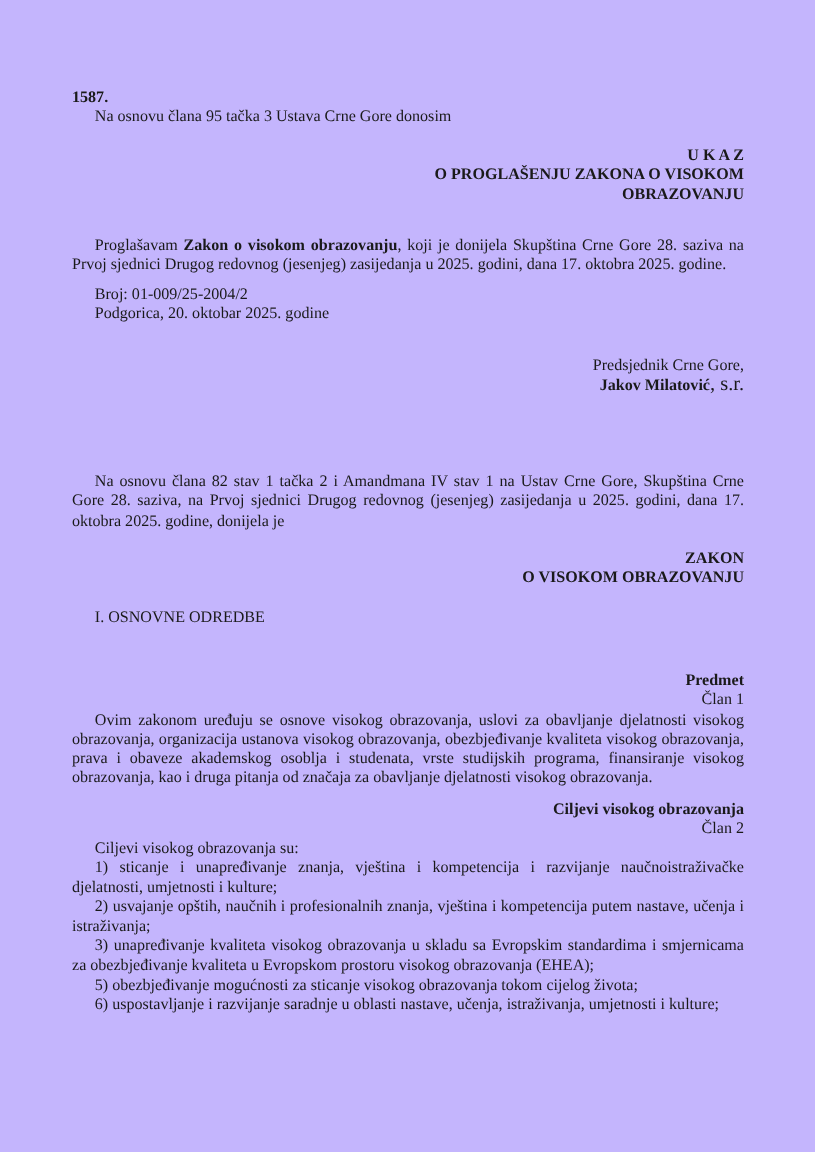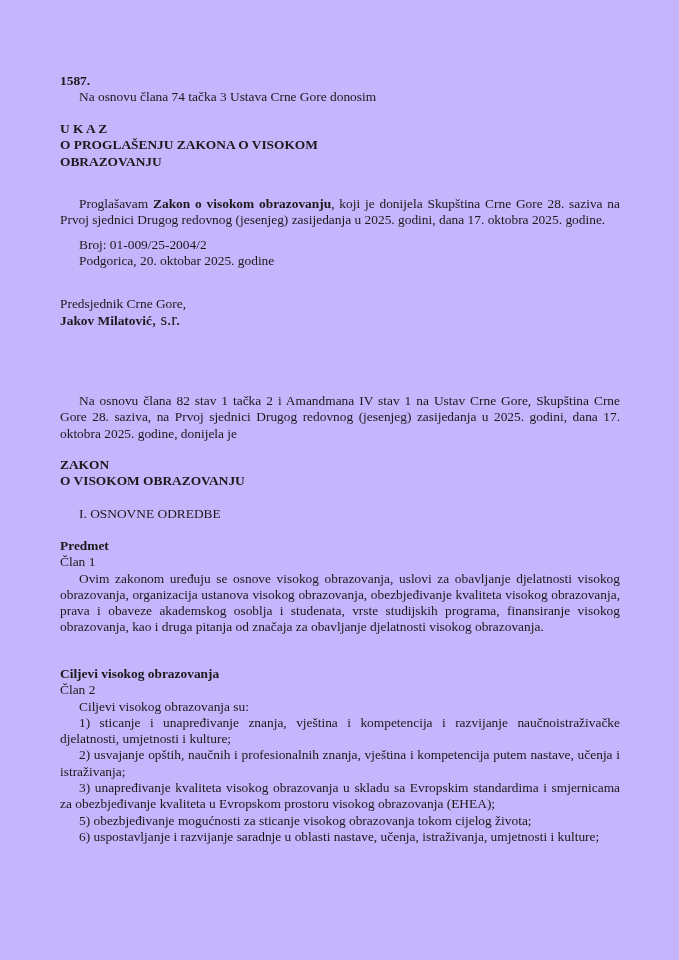--- a/index.html
+++ b/index.html
@@ -33,34 +33,34 @@
   .p {
     margin: 0;
     text-align: justify;
     text-indent: 19px;
   }
   .indent {
     padding-left: 19px;
     margin: 0;
   }
   .center {
-    text-align: left;
+    text-align: right;
     margin: 0;
   }
   .bold { font-weight: bold; }
   .num { font-weight: bold; margin: 0; }
 </style>
 </head>
 <body>
 
 <div class="page">
 
   <div class="blk" style="top:73px;">
     <p class="num">1587.</p>
-    <p class="indent">Na osnovu člana 74 tačka 3 Ustava Crne Gore donosim</p>
+    <p class="indent">Na osnovu člana 95 tačka 3 Ustava Crne Gore donosim</p>
   </div>
 
   <div class="blk" style="top:121px;">
     <p class="center bold">U K A Z</p>
     <p class="center bold">O PROGLAŠENJU ZAKONA O VISOKOM</p>
     <p class="center bold">OBRAZOVANJU</p>
   </div>
 
   <div class="blk" style="top:196px;">
     <p class="p"><span>Proglašavam </span><span class="bold">Zakon o visokom obrazovanju</span><span>, koji je donijela Skupština Crne Gore 28. saziva na Prvoj sjednici Drugog redovnog (jesenjeg) zasijedanja u 2025. godini, dana 17. oktobra 2025. godine.</span></p>
@@ -82,21 +82,21 @@
 
   <div class="blk" style="top:457px;">
     <p class="center bold">ZAKON</p>
     <p class="center bold">O VISOKOM OBRAZOVANJU</p>
   </div>
 
   <div class="blk" style="top:506px;">
     <p class="indent">I. OSNOVNE ODREDBE</p>
   </div>
 
-  <div class="blk" style="top:538px;">
+  <div class="blk" style="top:559px;">
     <p class="center bold">Predmet</p>
     <p class="center">Član 1</p>
     <p class="p">Ovim zakonom uređuju se osnove visokog obrazovanja, uslovi za obavljanje djelatnosti visokog obrazovanja, organizacija ustanova visokog obrazovanja, obezbjeđivanje kvaliteta visokog obrazovanja, prava i obaveze akademskog osoblja i studenata, vrste studijskih programa, finansiranje visokog obrazovanja, kao i druga pitanja od značaja za obavljanje djelatnosti visokog obrazovanja.</p>
   </div>
 
   <div class="blk" style="top:666px;">
     <p class="center bold">Ciljevi visokog obrazovanja</p>
     <p class="center">Član 2</p>
     <p class="indent">Ciljevi visokog obrazovanja su:</p>
     <p class="p">1) sticanje i unapređivanje znanja, vještina i kompetencija i razvijanje naučnoistraživačke djelatnosti, umjetnosti i kulture;</p>

